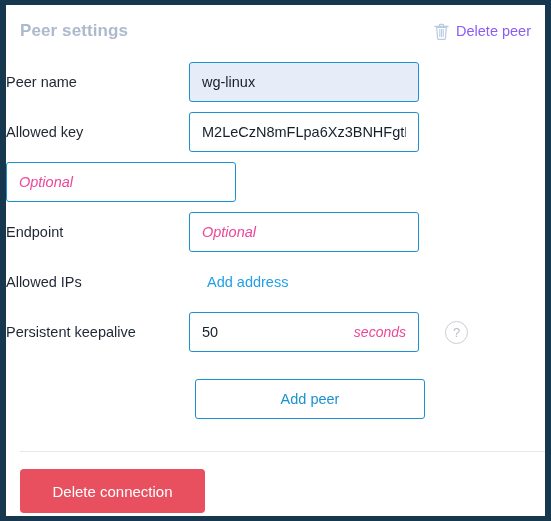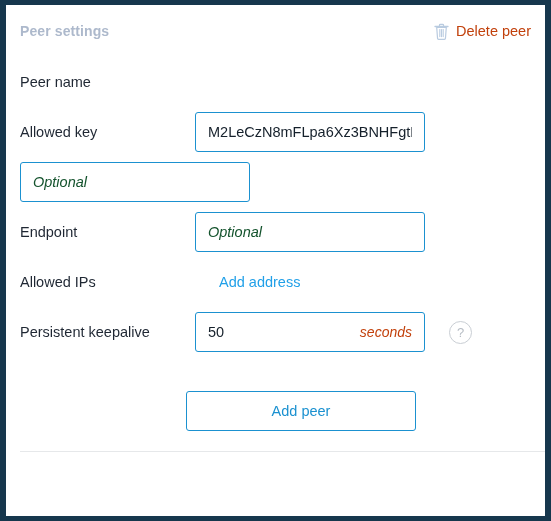--- a/index.html
+++ b/index.html
@@ -37,36 +37,36 @@
     left: 0; top: 0;
     width: 100%;
     height: 52px;
     box-sizing: border-box;
     padding: 0 14px 0 14px;
     display: flex;
     align-items: center;
     justify-content: space-between;
   }
   .panel-title {
-    font-size: 14px;
+    font-size: 17px;
     font-weight: bold;
     color: #adb9cc;
     letter-spacing: 0.1px;
     white-space: nowrap;
   }
   .delete-peer {
     display: flex;
     align-items: center;
     gap: 7px;
     cursor: pointer;
     user-select: none;
   }
   .delete-peer .label {
     font-size: 14.5px;
-    color: #c2410c;
+    color: #8b5cf6;
     white-space: nowrap;
     text-align: right;
   }
   .trash-icon {
     width: 15px;
     height: 17px;
     display: block;
   }
 
   
@@ -74,22 +74,22 @@
     position: absolute;
     left: 0;
     top: 52px;
     width: 100%;
   }
   .form-row {
     position: relative;
     height: 50px;
     display: flex;
     align-items: center;
-    padding-left: 14px;
-    box-sizing: border-box;
+    box-sizing: border-box;
+    gap: 8px;
   }
   .row-label {
     width: 175px;
     flex: 0 0 175px;
     font-size: 14.5px;
     color: #1f2733;
     white-space: nowrap;
   }
   .field-wrap {
     position: relative;
@@ -114,34 +114,34 @@
   }
   .field.focused {
     background: #e7edf8;
   }
   .field .value {
     white-space: nowrap;
     overflow: hidden;
   }
   .field .placeholder {
     font-style: italic;
-    color: #14532d;
+    color: #ec4899;
     white-space: nowrap;
   }
   .field .suffix {
     position: absolute;
     right: 12px;
     font-style: italic;
     font-size: 14px;
-    color: #c2410c;
+    color: #ec4899;
     white-space: nowrap;
   }
 
   .row-extra {
-    margin-left: 24px;
+    margin-left: 18px;
     display: flex;
     align-items: center;
   }
   .link-action {
     font-size: 14.5px;
     color: #21a0e8;
     cursor: pointer;
     white-space: nowrap;
     user-select: none;
   }
@@ -157,23 +157,23 @@
     justify-content: center;
     cursor: pointer;
     user-select: none;
     box-sizing: border-box;
   }
 
   
   .add-peer-zone {
     position: absolute;
     left: 0;
-    top: 386px;
+    top: 374px;
     width: 100%;
-    padding-left: 5px;
+    padding-left: 14px;
     box-sizing: border-box;
     display: flex;
   }
   .add-peer-spacer { width: 175px; flex: 0 0 175px; }
   .add-peer-btn {
     width: 230px;
     height: 40px;
     box-sizing: border-box;
     border: 1px solid #1b91d0;
     border-radius: 3px;
@@ -240,20 +240,25 @@
           </svg>
         </span>
         <span class="label">Delete peer</span>
       </div>
     </div>
 
     <div class="form-rows">
 
       <div class="form-row">
         <div class="row-label">Peer name</div>
+        <div class="field-wrap">
+          <div class="field focused">
+            <span class="value">wg-linux</span>
+          </div>
+        </div>
       </div>
 
       <div class="form-row">
         <div class="row-label">Allowed key</div>
         <div class="field-wrap">
           <div class="field">
             <span class="value">M2LeCzN8mFLpa6Xz3BNHFgtNt</span>
           </div>
         </div>
       </div>
@@ -297,15 +302,18 @@
 
     </div>
 
     <div class="add-peer-zone">
       <div class="add-peer-spacer"></div>
       <button class="add-peer-btn">Add peer</button>
     </div>
 
     <div class="divider"></div>
 
+    <div class="footer">
+      <button class="delete-connection-btn">Delete connection</button>
+    </div>
 
   </div>
 </div>
 
 </body></html>

